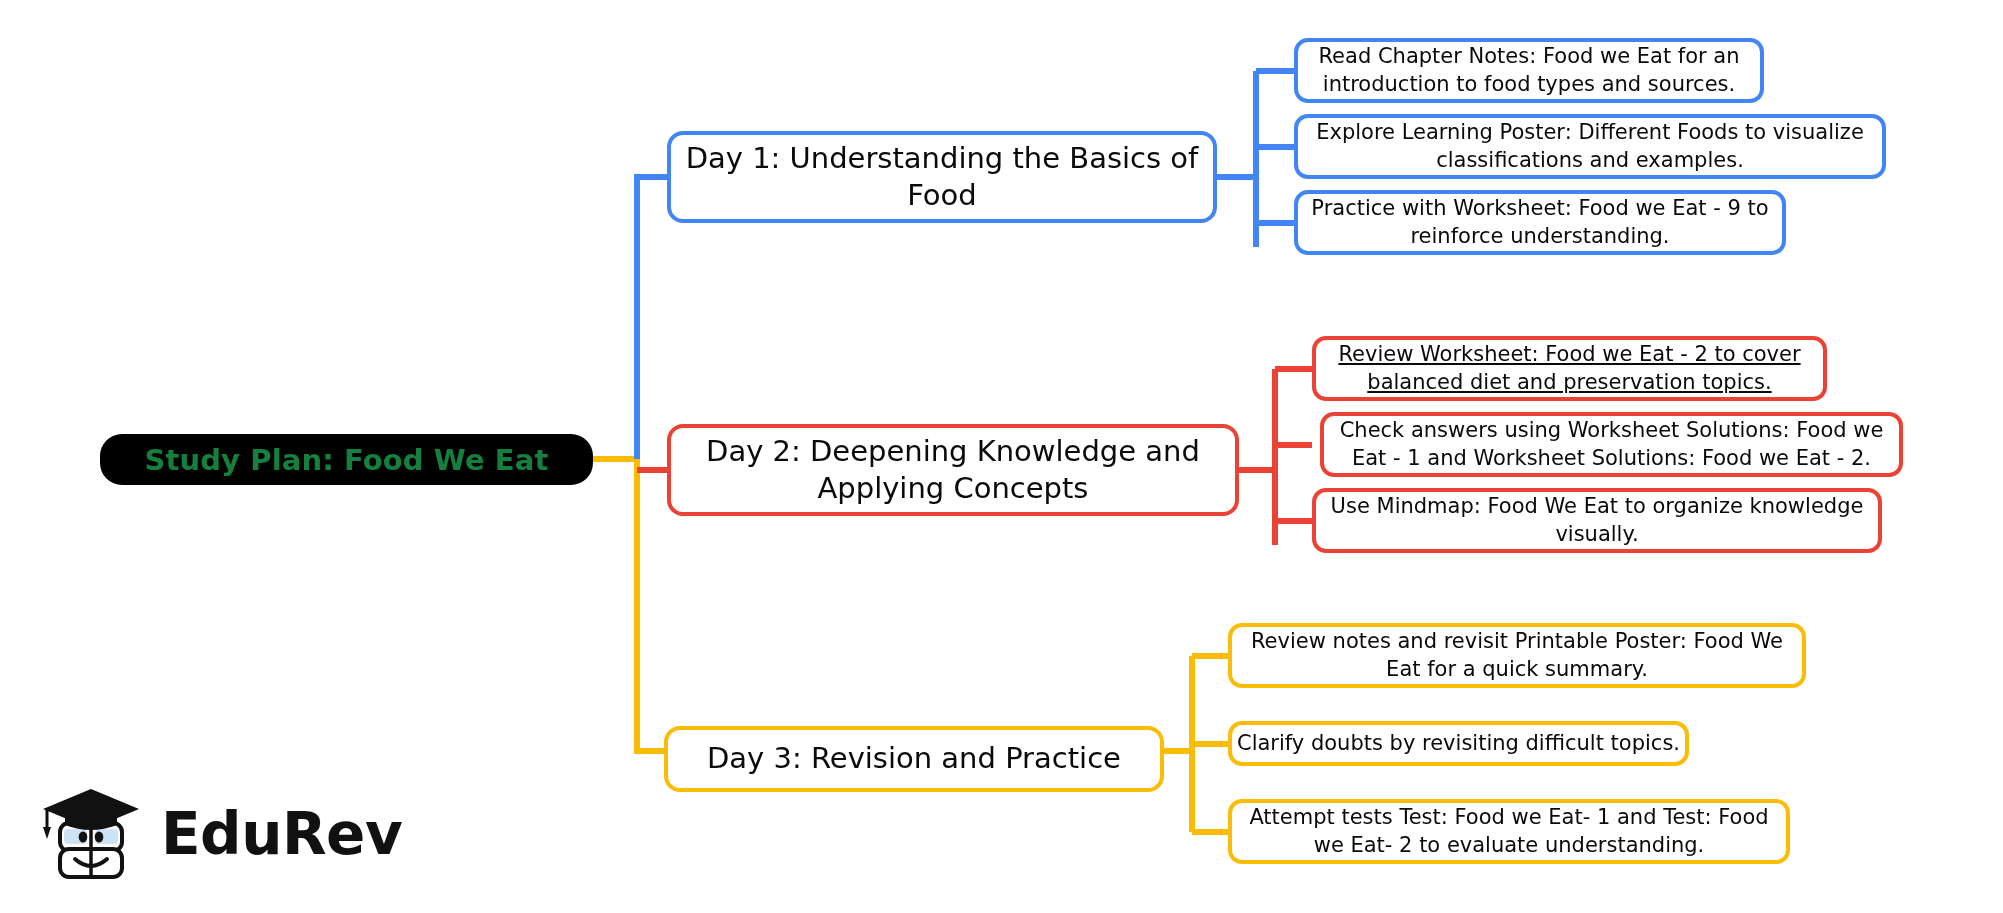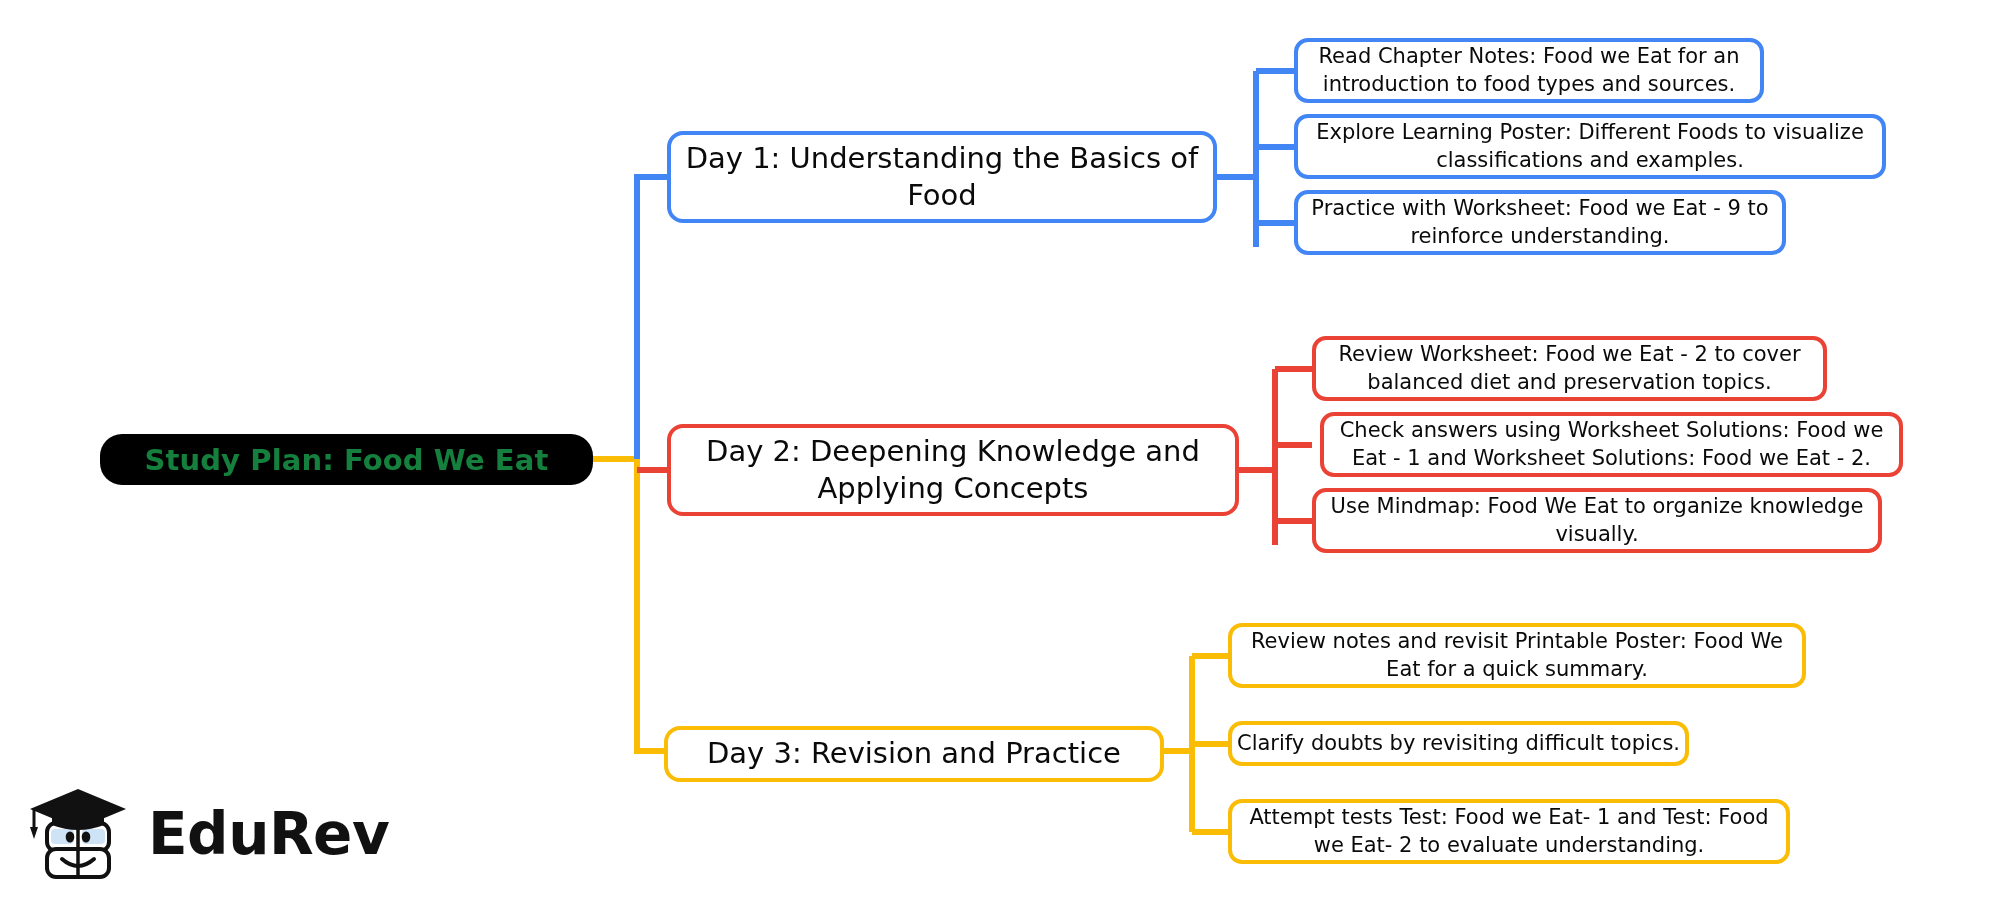--- a/index.html
+++ b/index.html
@@ -66,38 +66,38 @@
     line-height: 1.32;
     padding: 3px 1px;
   }
   .c-blue   { border-color: #4285f4; }
   .c-red    { border-color: #ea4335; }
   .c-yellow { border-color: #fbbc05; }
 
   
   #b1 { left: 667px; top: 131px; width: 550px; height: 92px; }
   #b2 { left: 667px; top: 424px; width: 572px; height: 92px; }
-  #b3 { left: 664px; top: 726px; width: 500px; height: 56px; }
+  #b3 { left: 664px; top: 726px; width: 500px; height: 66px; }
 
   #l1-1 { left: 1294px; top: 38px;  width: 470px; height: 65px; }
   #l1-2 { left: 1294px; top: 114px; width: 592px; height: 65px; }
   #l1-3 { left: 1294px; top: 190px; width: 492px; height: 65px; }
 
-  #l2-1 { left: 1312px; top: 336px; width: 515px; height: 65px; }
+  #l2-1 { left: 1312px; top: 336px; width: 515px; height: 65px; text-decoration: underline; }
   #l2-2 { left: 1312px; top: 412px; width: 583px; height: 65px; margin-left: 8px; }
   #l2-3 { left: 1312px; top: 488px; width: 570px; height: 65px; }
 
   #l3-1 { left: 1228px; top: 623px; width: 578px; height: 65px; }
   #l3-2 { left: 1228px; top: 721px; width: 461px; height: 45px; }
   #l3-3 { left: 1228px; top: 799px; width: 562px; height: 65px; }
 
   
   #logo {
     position: absolute;
-    left: 26px;
+    left: 39px;
     top: 783px;
     display: flex;
     align-items: center;
     gap: 14px;
   }
   #logo-mark { width: 108px; height: 108px; display: block; }
   #logo-text {
     font-family: "DejaVu Sans", sans-serif;
     font-weight: bold;
     font-size: 58px;

